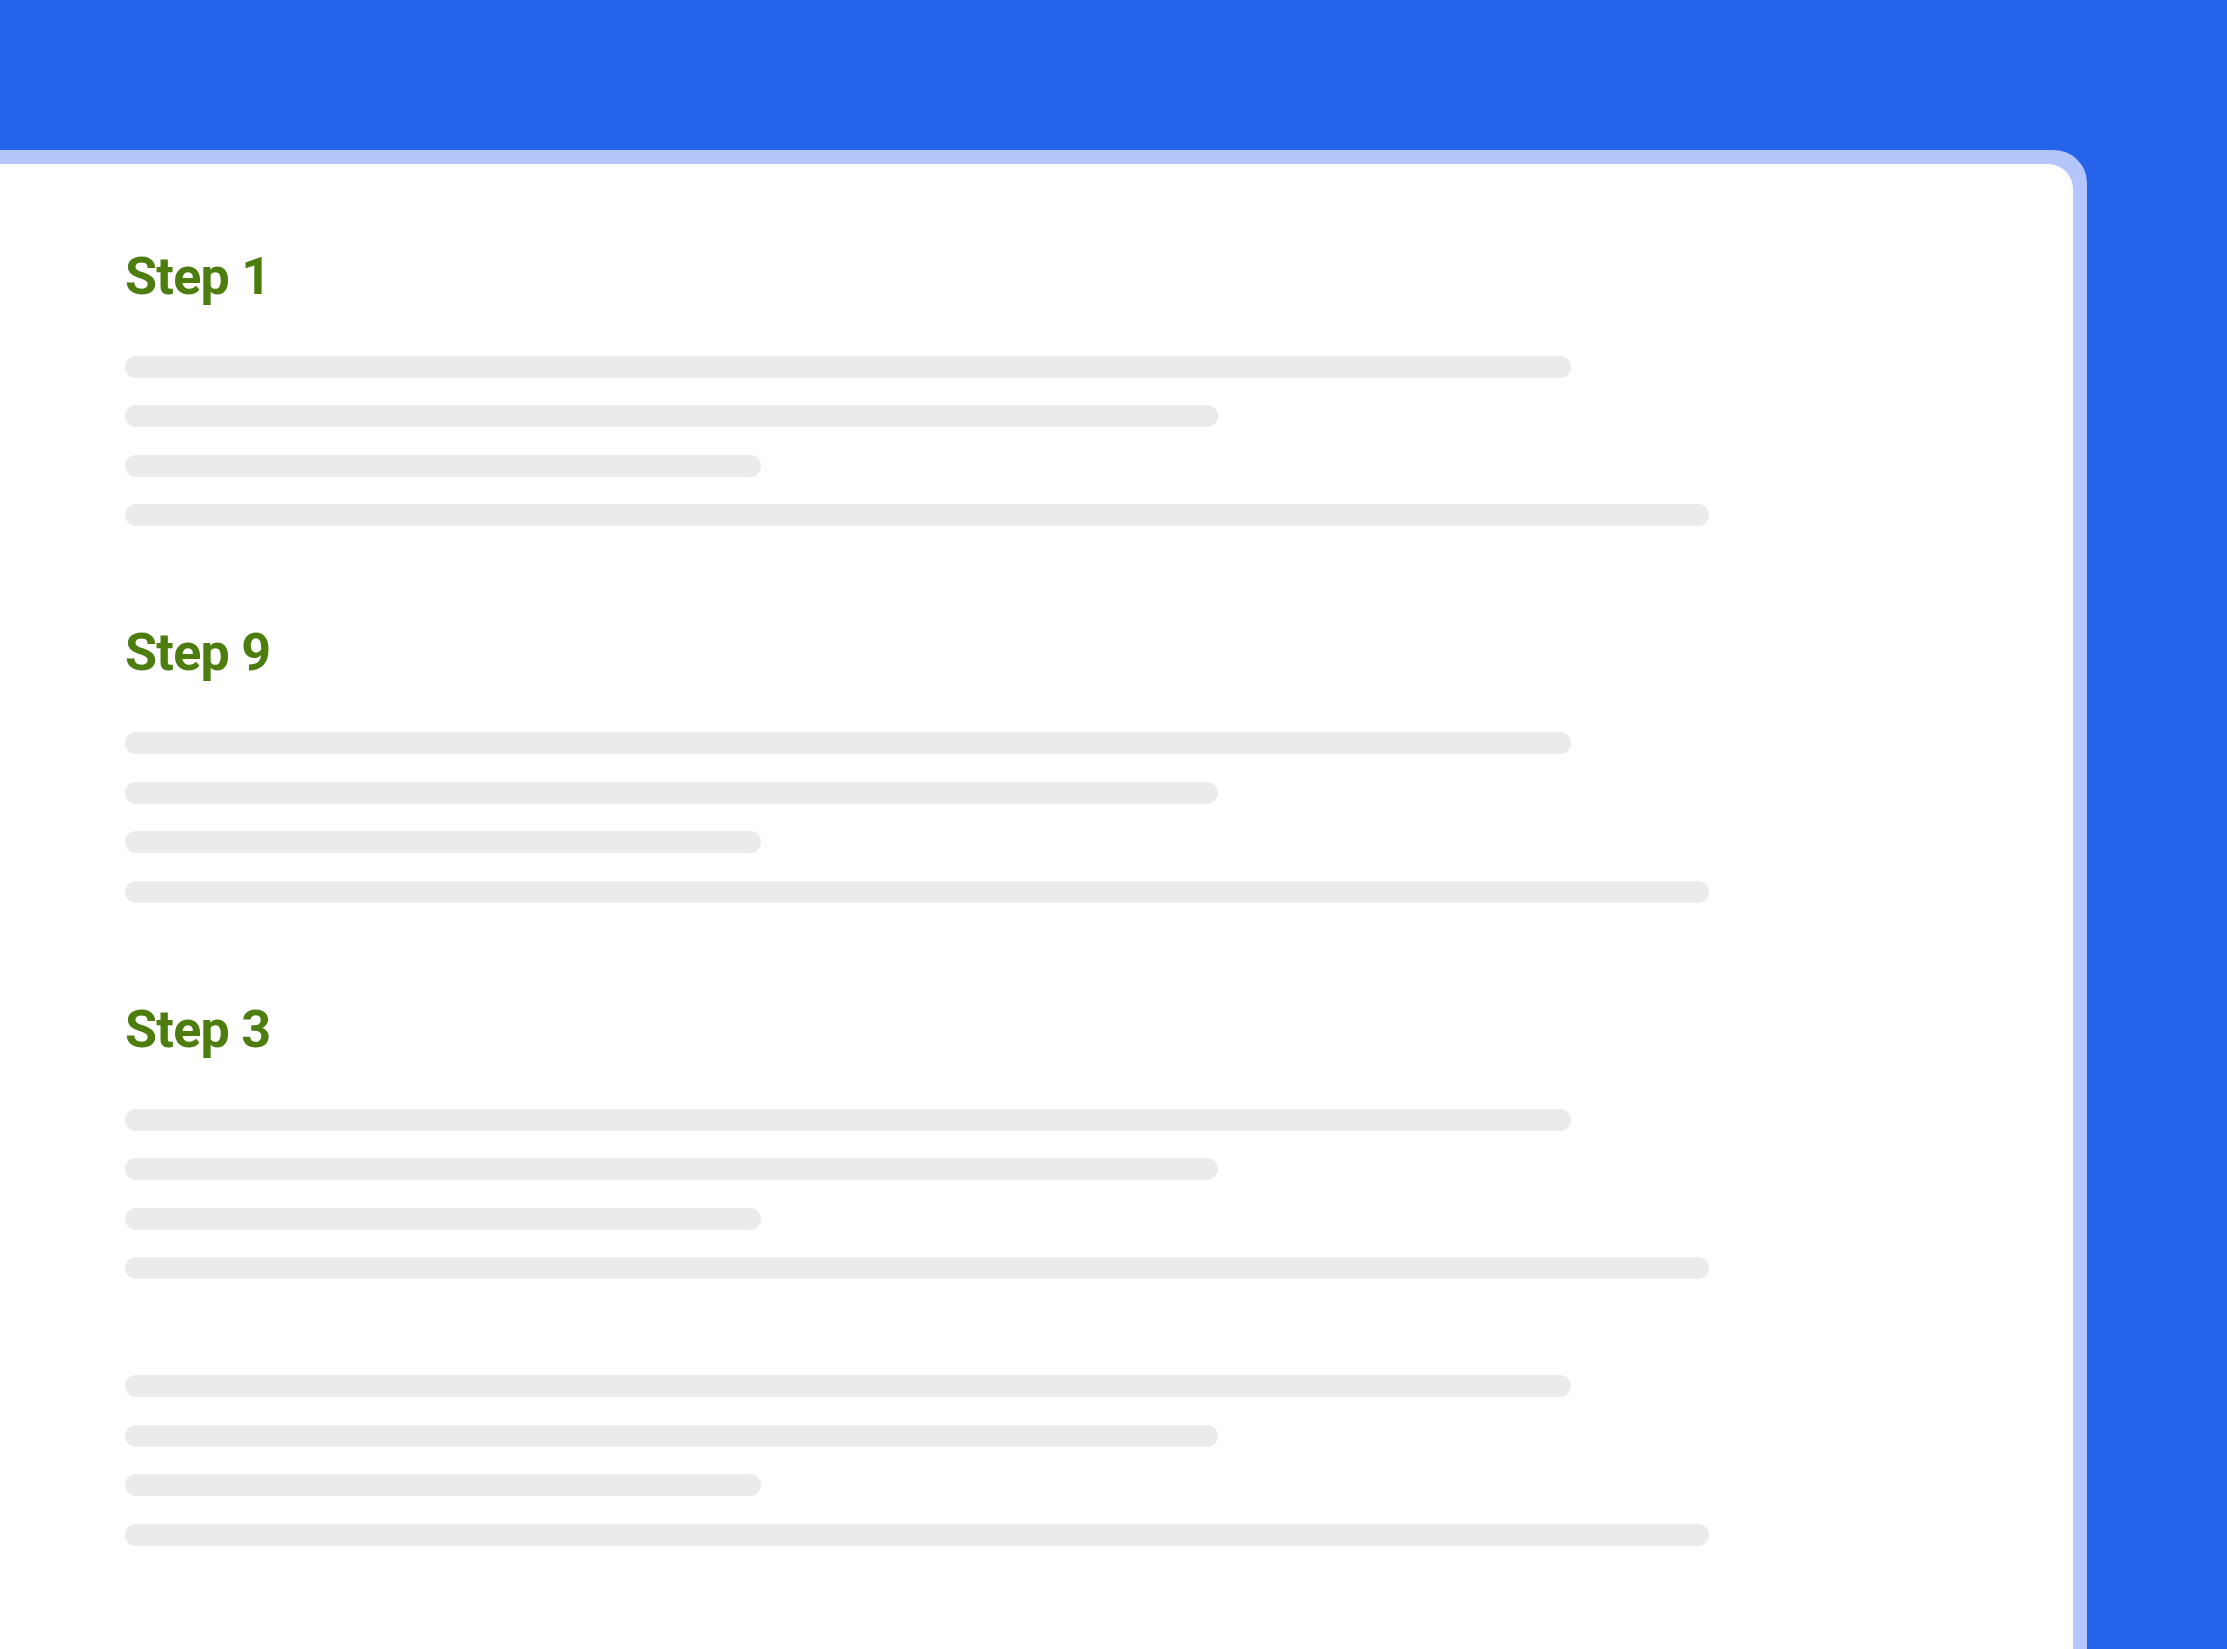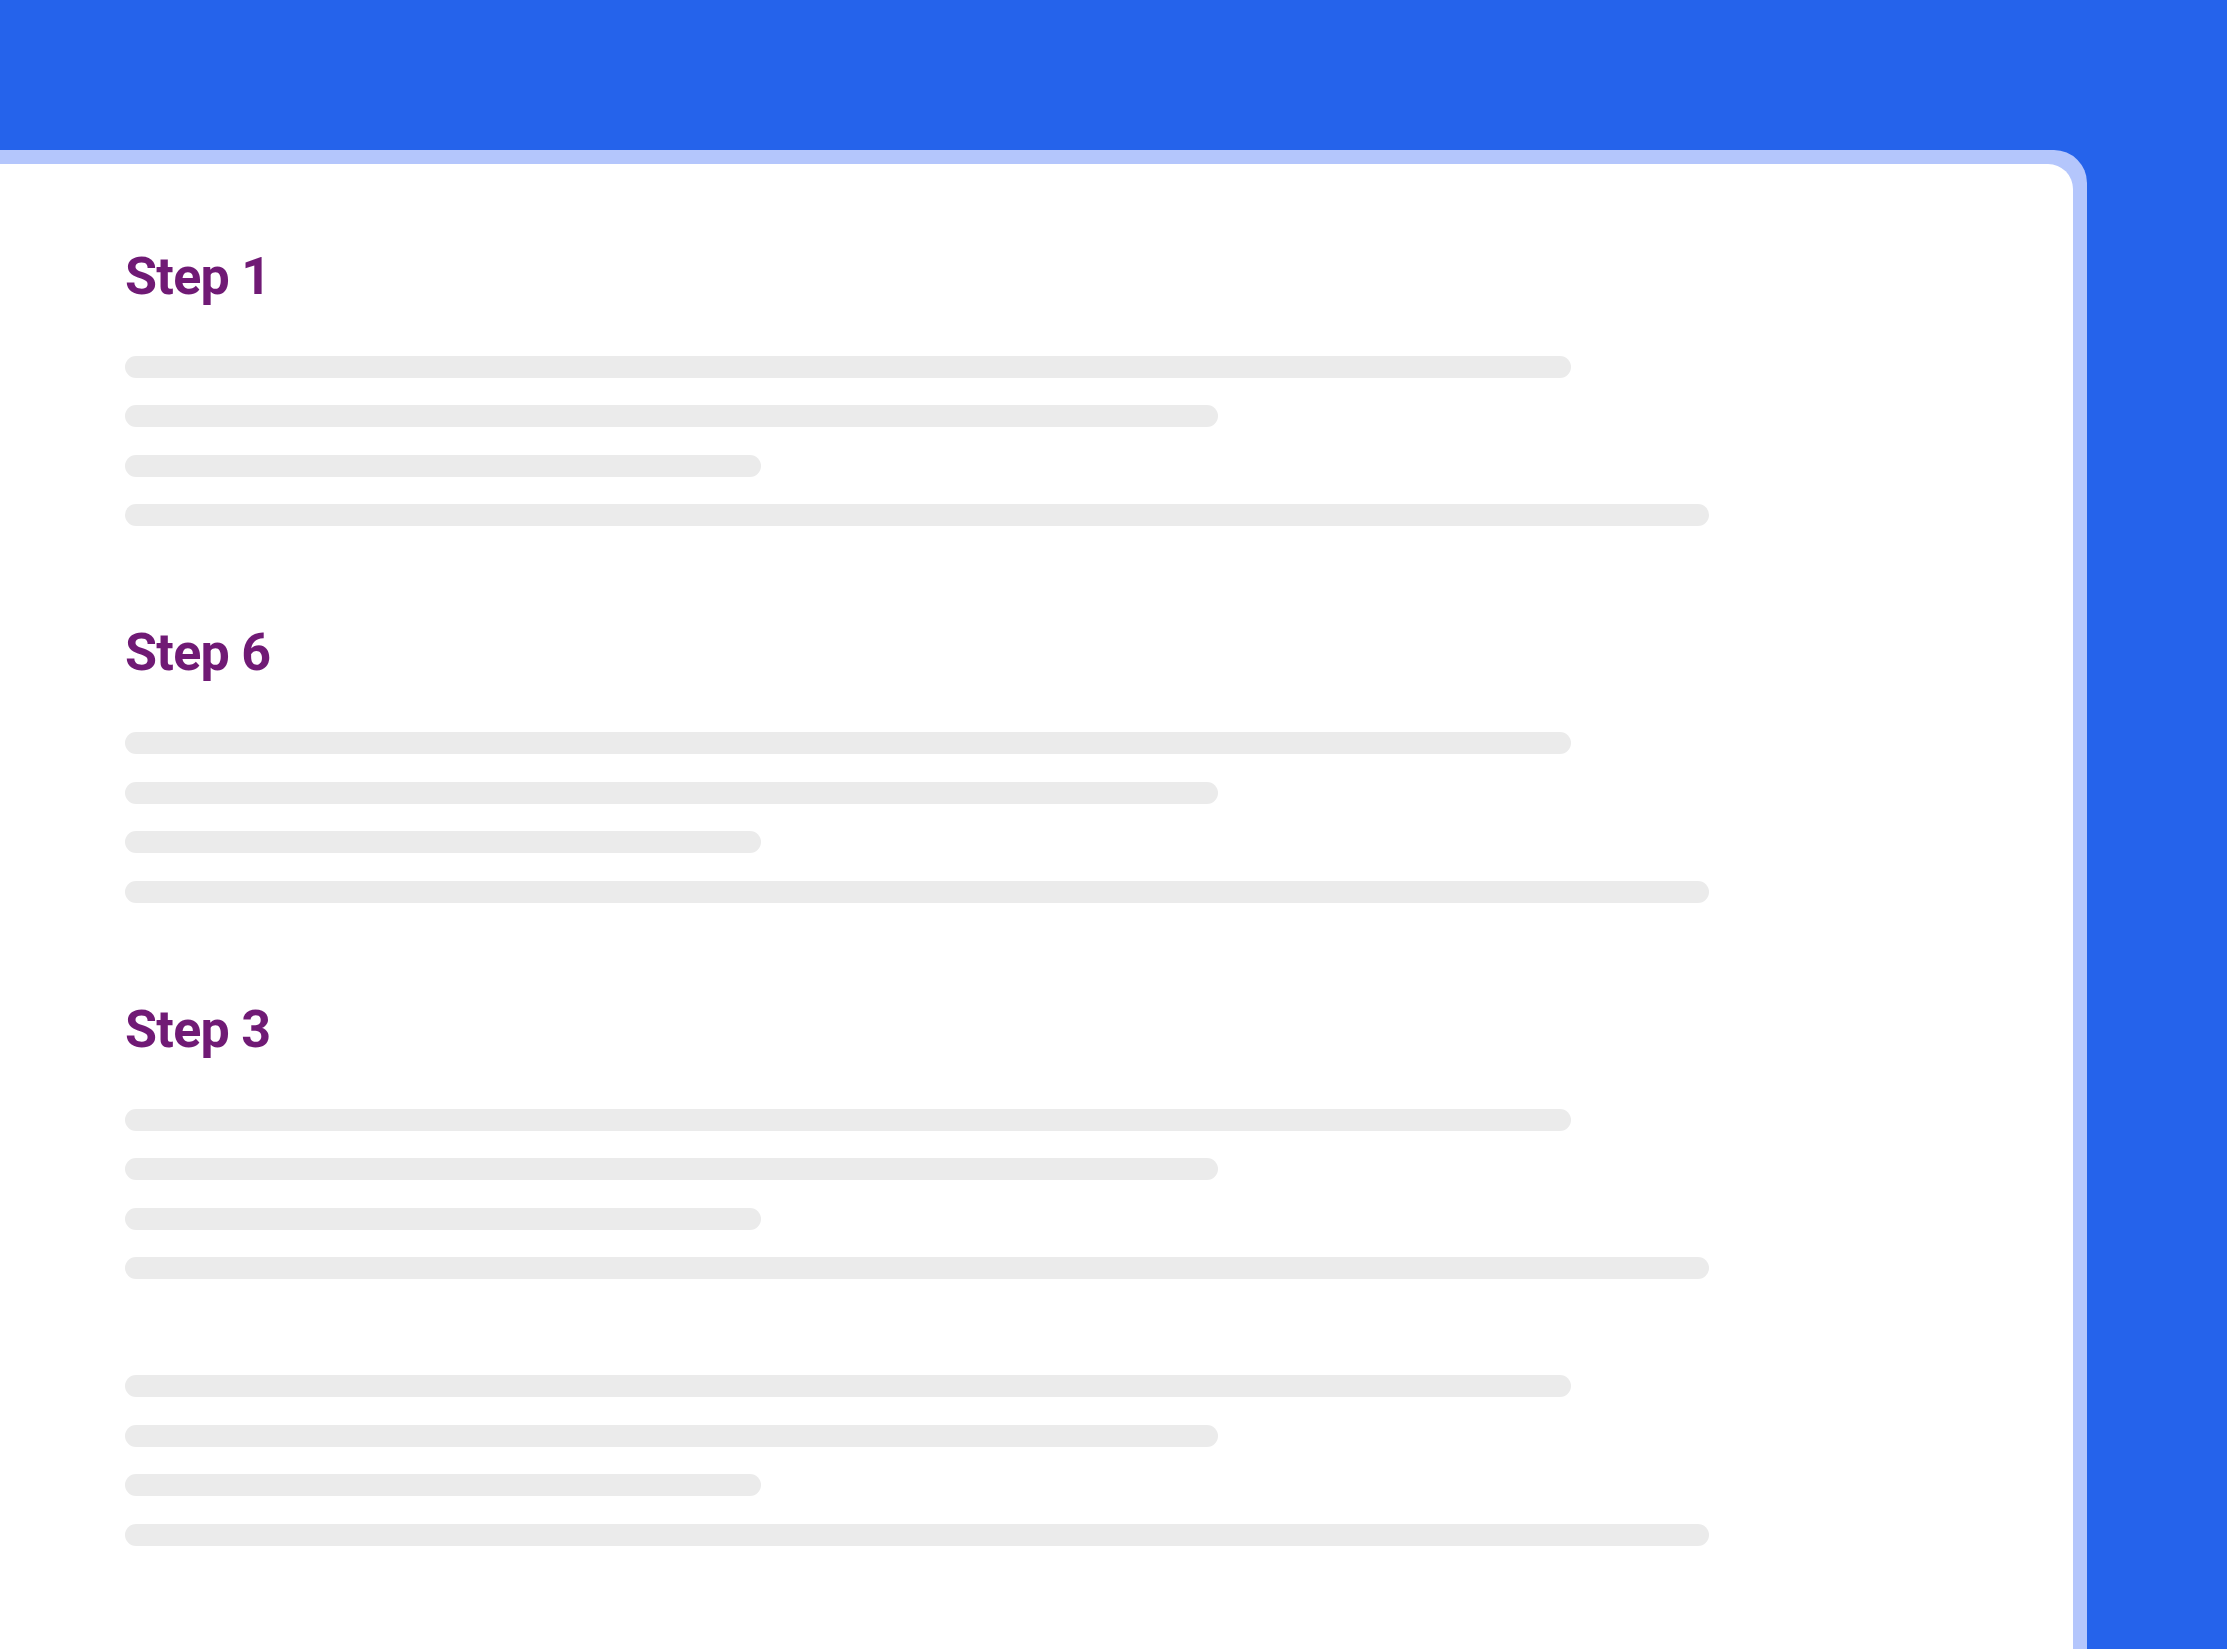--- a/index.html
+++ b/index.html
@@ -39,21 +39,21 @@
       padding-right: 125px;
     }
 
     .step-block {
       margin-bottom: 96px;
     }
 
     .step-title {
       font-size: 52px;
       font-weight: 700;
-      color: #701a75;
+      color: #4d7c0f;
       letter-spacing: -0.7px;
       margin-bottom: 49px;
     }
 
     .placeholder-lines {
       display: flex;
       flex-direction: column;
       gap: 27.5px;
     }
 
@@ -78,21 +78,21 @@
       <h2 class="step-title">Step 1</h2>
       <div class="placeholder-lines">
         <div class="placeholder-line line-w1"></div>
         <div class="placeholder-line line-w2"></div>
         <div class="placeholder-line line-w3"></div>
         <div class="placeholder-line line-w4"></div>
       </div>
     </div>
 
     <div class="step-block">
-      <h2 class="step-title">Step 6</h2>
+      <h2 class="step-title">Step 9</h2>
       <div class="placeholder-lines">
         <div class="placeholder-line line-w1"></div>
         <div class="placeholder-line line-w2"></div>
         <div class="placeholder-line line-w3"></div>
         <div class="placeholder-line line-w4"></div>
       </div>
     </div>
 
     <div class="step-block">
       <h2 class="step-title">Step 3</h2>

